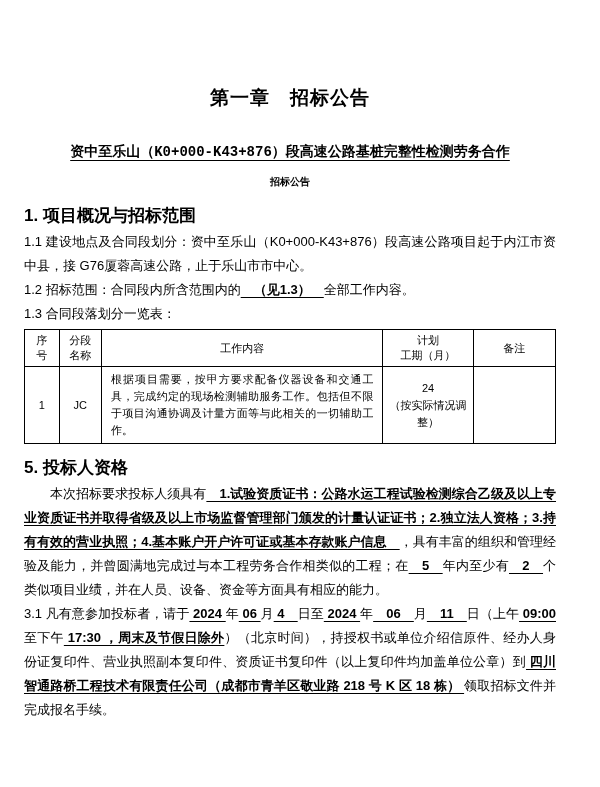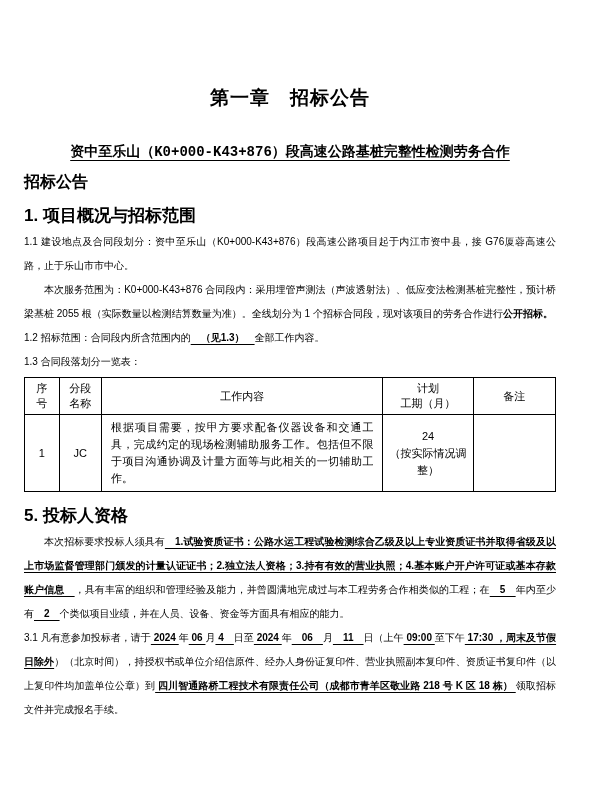--- a/index.html
+++ b/index.html
@@ -18,30 +18,30 @@
     margin: 0; text-align: center;
     font-size: 19px; font-weight: bold; letter-spacing: 1px;
     line-height: 24px;
   }
   .doc-title {
     margin-top: 32px; text-align: center;
     font-size: 14px; font-weight: bold; line-height: 20px; font-family: Liberation Mono, monospace;
   }
   .doc-title .u { text-decoration: underline; text-underline-offset: 4px; padding: 0 3px; }
   .doc-title2 {
-    margin-top: 10px; text-align: left;
-    font-size: 16px; font-weight: bold; line-height: 20px;
+    margin-top: 10px; text-align: center;
+    font-size: 10px; font-weight: bold; line-height: 20px;
   }
   h2.sec {
     margin: 10px 0 0 0;
     font-size: 17px; font-weight: bold; line-height: 28px;
   }
   p.body {
     margin: 0;
-    font-size: 10px; line-height: 24px;
+    font-size: 13px; line-height: 24px;
     text-align: justify;
   }
   p.indent { text-indent: 2em; }
   .b  { font-weight: bold; }
   .bu { font-weight: bold; text-decoration: underline; text-underline-offset: 3px; }
   table.tbl {
     width: 100%; border-collapse: collapse;
     margin: 3px 0 4px 0;
     font-size: 11px;
   }
@@ -72,21 +72,20 @@
 
   <div class="doc-title">
     <span class="u">资中至乐山（K0+000-K43+876）段高速公路基桩完整性检测劳务合作</span>
   </div>
   <div class="doc-title2">招标公告</div>
 
   <h2 class="sec">1. 项目概况与招标范围</h2>
 
   <p class="body">1.1 建设地点及合同段划分：资中至乐山（K0+000-K43+876）段高速公路项目起于内江市资中县，接 G76厦蓉高速公路，止于乐山市市中心。</p>
 
-  <p class="body indent"><span>本次服务范围为：K0+000-K43+876 合同段内：采用埋管声测法（声波透射法）、低应变法检测基桩完整性，预计桥梁基桩 2055 根（实际数量以检测结算数量为准）。全线划分为 1 个招标合同段，现对该项目的劳务合作进行</span><span class="b">公开招标。</span></p>
 
   <p class="body"><span>1.2 招标范围：合同段内所含范围内的</span><span class="bu">　（见1.3）　</span><span>全部工作内容。</span></p>
 
   <p class="body">1.3 合同段落划分一览表：</p>
 
   <table class="tbl">
     <colgroup>
       <col style="width:6.5%">
         <col style="width:8%">
         <col style="width:53%">

